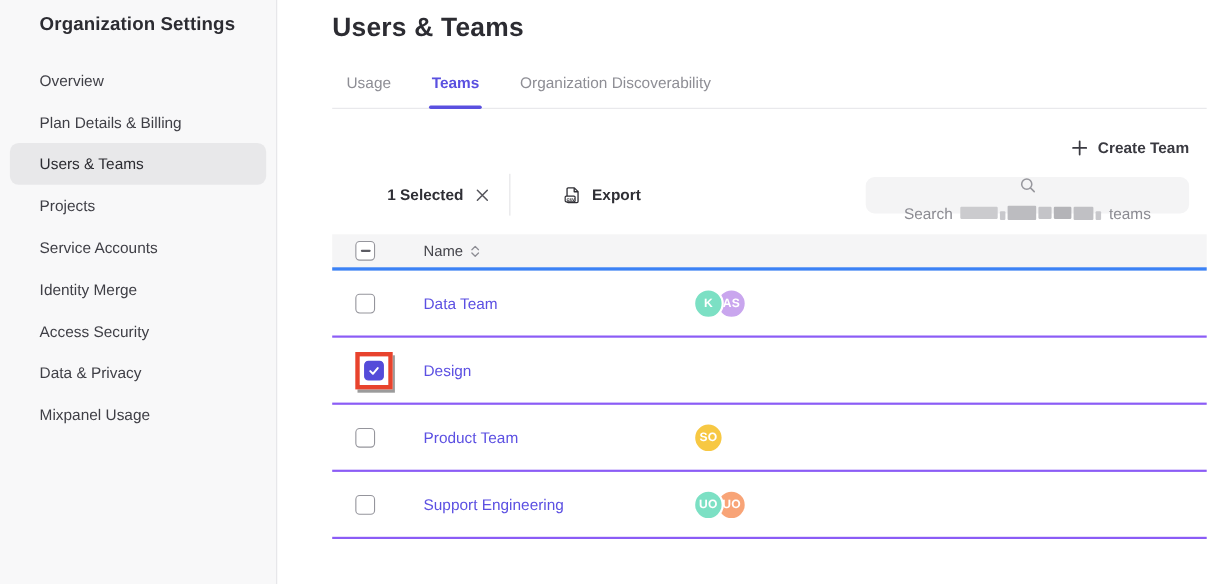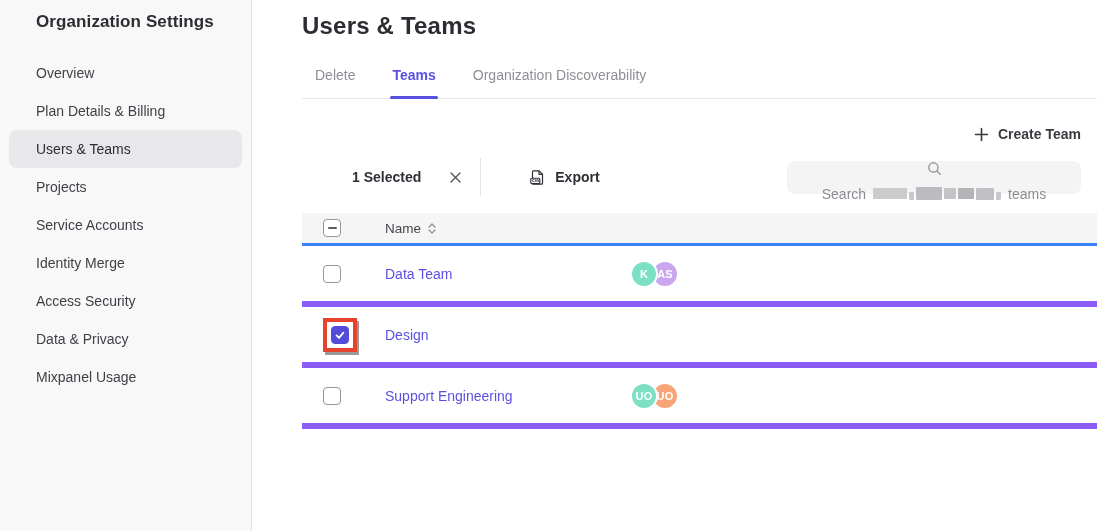--- a/index.html
+++ b/index.html
@@ -60,21 +60,21 @@
     font-family: inherit; font-size: 14px; font-weight: 600; color: #3a3a41;
     height: 30px;
   }
 
   
   .toolbar {
     display: flex; align-items: center;
     margin-top: 5px; padding-left: 50px; padding-right: 16px;
     height: 46px;
   }
-  .selected-group { display: flex; align-items: center; gap: 26px; }
+  .selected-group { display: flex; align-items: center; gap: 9px; }
   .selected-label { font-size: 14px; font-weight: 600; color: #2f2f35; }
   .clear-btn { background: none; border: none; cursor: pointer; display: flex; align-items: center; padding: 2px; }
   .v-divider { width: 1px; height: 38px; background: #e3e3e6; margin: 0 20px 0 16px; }
 
   .red-box {
     border: 4px solid #e8432d;
     box-shadow: 2px 3px 0 rgba(72, 72, 72, 0.55);
     background: #ffffff;
   }
   .delete-annotation { margin-left: 18px; padding: 5px 10px; }
@@ -103,21 +103,21 @@
   .redacted .r3 { width: 12px; background: #c4c4c8; }
   .redacted .r4 { width: 16px; background: #b4b4b8; }
   .redacted .r5 { width: 18px; background: #c0c0c4; height: 12px; }
   .redacted .r6 { width: 5px;  background: #c8c8cc; height: 8px; margin-top: 4px; }
 
   
   .teams-table { margin-top: 13px; }
   .trow {
     display: grid; grid-template-columns: 83px 245px 1fr;
     align-items: center;
-    height: 61px; border-bottom: 6px solid #8b5cf6;
+    height: 61px; border-bottom: 2px solid #8b5cf6;
   }
   .trow.thead {
     height: 33px; background: #f5f5f6; border-bottom: 3px solid #3b82f6;
   }
   .cell-check { padding-left: 21px; display: flex; align-items: center; }
   .cell-name { display: flex; align-items: center; gap: 7px; }
   .thead .cell-name { font-size: 13.5px; color: #46464c; }
   .team-link {
     font-size: 14px; color: #5c50e2; text-decoration: none; cursor: pointer;
   }
@@ -180,21 +180,21 @@
       <div class="side-item">
           <span>Mixpanel Usage</span>
         </div>
     </nav>
   </aside>
 
   <main class="main">
     <h1 class="page-title">Users &amp; Teams</h1>
 
     <div class="tabs-bar">
-      <div class="tab">Delete</div>
+      <div class="tab">Usage</div>
       <div class="tab active">Teams</div>
       <div class="tab">Organization Discoverability</div>
     </div>
 
     <div class="create-row">
       <button class="create-team-btn">
         <span style="display:flex">
           <svg width="15" height="15" viewBox="0 0 15 15">
               <path d="M7.5 1.5v12M1.5 7.5h12" stroke="#3a3a41" stroke-width="1.6" stroke-linecap="round"></path>
             </svg>
@@ -297,20 +297,31 @@
                 </svg>
             </span>
           </span>
         </div>
         <div class="cell-name">
             <a class="team-link">Design</a>
           </div>
         <div class="cell-avatars"></div>
       </div>
 
+      <div class="trow">
+        <div class="cell-check">
+            <span class="cb"></span>
+          </div>
+        <div class="cell-name">
+            <a class="team-link">Product Team</a>
+          </div>
+        <div class="cell-avatars">
+          <span class="avatar" style="background-color: rgb(247, 200, 67);">SO</span>
+        </div>
+      </div>
 
       <div class="trow">
         <div class="cell-check">
             <span class="cb"></span>
           </div>
         <div class="cell-name">
             <a class="team-link">Support Engineering</a>
           </div>
         <div class="cell-avatars">
           <span class="avatar" style="background-color: rgb(124, 224, 196);">UO</span>

